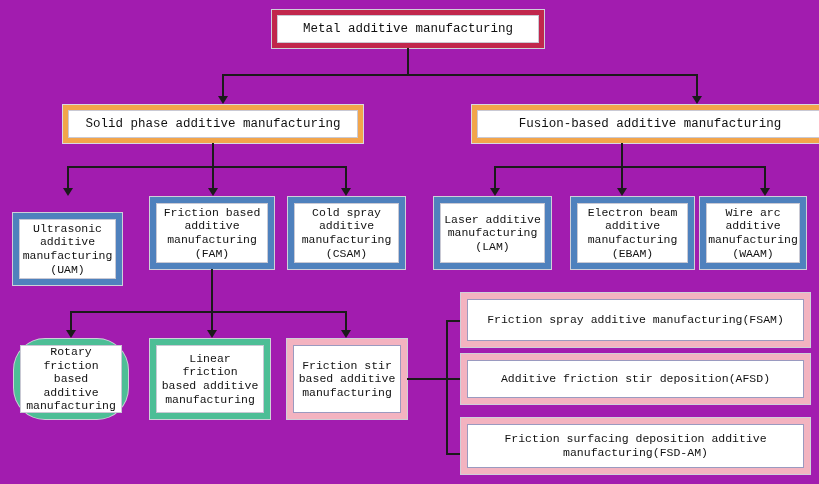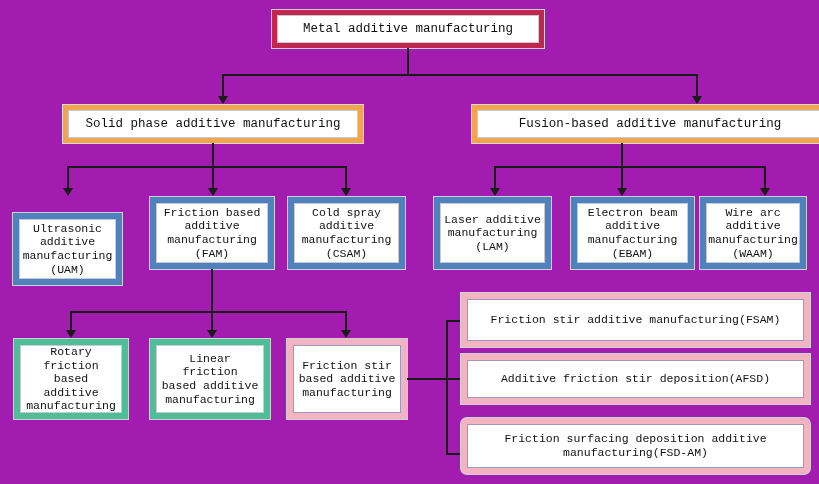--- a/index.html
+++ b/index.html
@@ -193,21 +193,21 @@
 
   <div class="line vline" style="left:211px; top:269px; height:44px;"></div>
   <div class="line hline" style="left:70px; top:311px; width:277px;"></div>
   <div class="line vline" style="left:70px; top:311px; height:21px;"></div>
   <div class="arrow-down" style="left:66px; top:330px;"></div>
   <div class="line vline" style="left:211px; top:311px; height:21px;"></div>
   <div class="arrow-down" style="left:207px; top:330px;"></div>
   <div class="line vline" style="left:345px; top:311px; height:21px;"></div>
   <div class="arrow-down" style="left:341px; top:330px;"></div>
 
-  <div class="node c-green fs-12" style="left:14px; top:339px; width:114px; height:80px;">
+  <div class="node c-green fs-12" style="left:14px; top:339px; width:114px; height:80px;border-radius:31px;">
     <div class="inner">
       <span class="txt">Rotary friction
 based additive
 manufacturing</span>
     </div>
   </div>
 
   <div class="node c-green fs-12" style="left:150px; top:339px; width:120px; height:80px;">
     <div class="inner">
       <span class="txt">Linear friction
@@ -231,30 +231,30 @@
   <div class="arrow-right" style="left:476px; top:316px;"></div>
 
   <div class="line hline" style="left:446px; top:378px; width:32px;"></div>
   <div class="arrow-right" style="left:476px; top:374px;"></div>
 
   <div class="line hline" style="left:446px; top:453px; width:32px;"></div>
   <div class="arrow-right" style="left:476px; top:449px;"></div>
 
   <div class="node c-pink fs-12" style="left:461px; top:293px; width:349px; height:54px;">
     <div class="inner">
-      <span class="txt">Friction stir additive manufacturing(FSAM)</span>
+      <span class="txt">Friction spray additive manufacturing(FSAM)</span>
     </div>
   </div>
 
   <div class="node c-pink fs-12" style="left:461px; top:354px; width:349px; height:50px;">
     <div class="inner">
       <span class="txt">Additive friction stir deposition(AFSD)</span>
     </div>
   </div>
 
-  <div class="node c-pink fs-12" style="left:461px; top:418px; width:349px; height:56px;border-radius:6px;">
+  <div class="node c-pink fs-12" style="left:461px; top:418px; width:349px; height:56px;">
     <div class="inner">
       <span class="txt">Friction surfacing deposition additive
 manufacturing(FSD-AM)</span>
     </div>
   </div>
 
 </div>
 
 </body></html>

